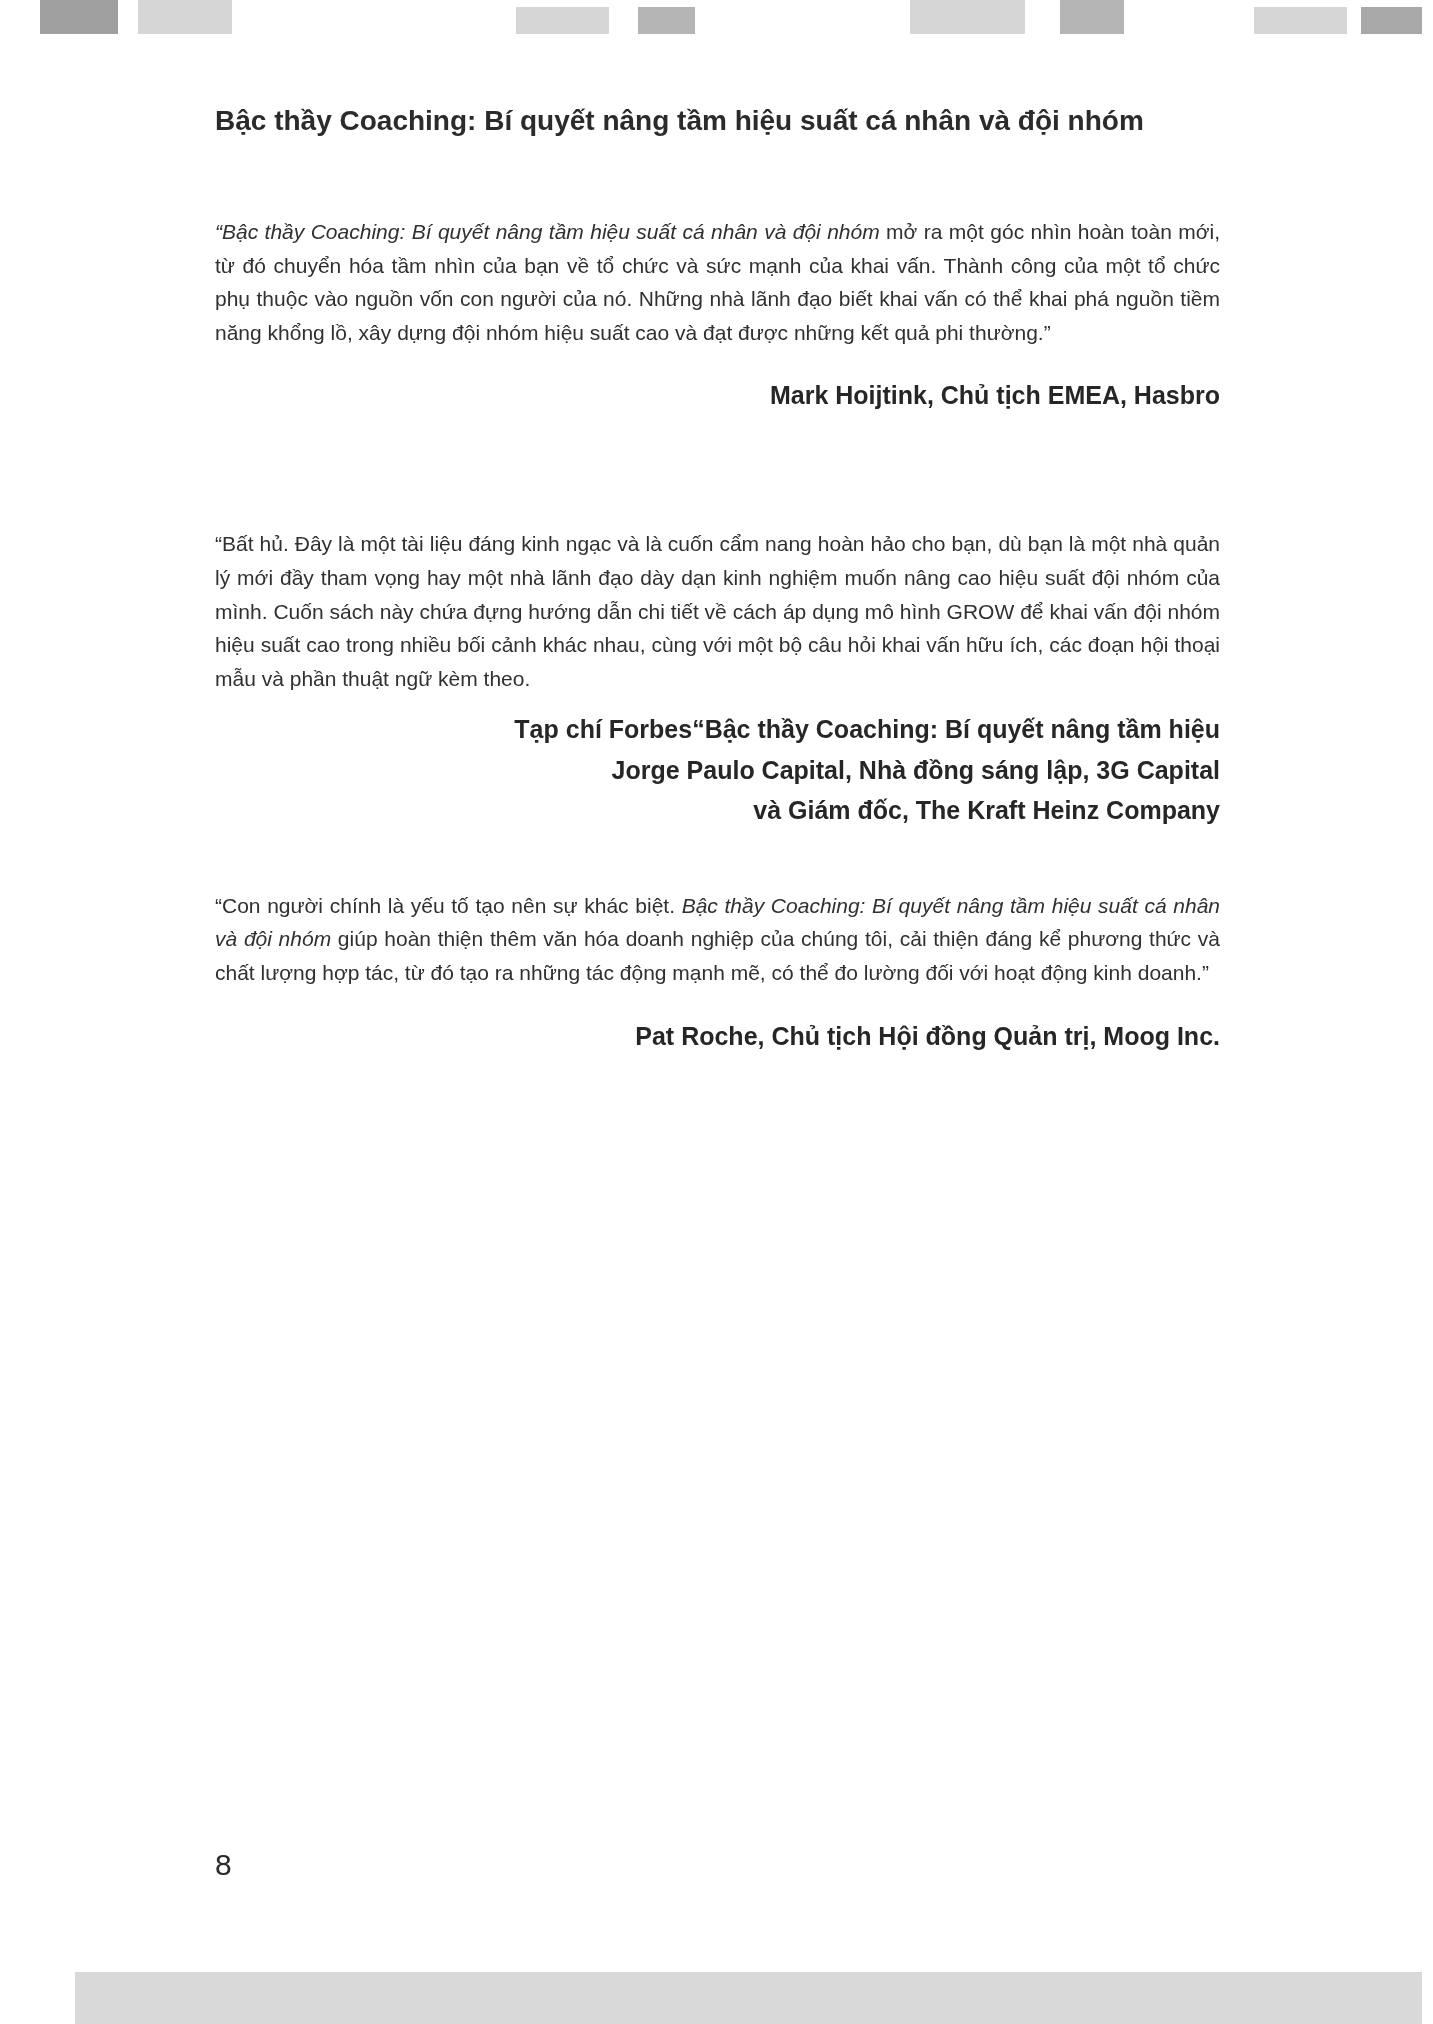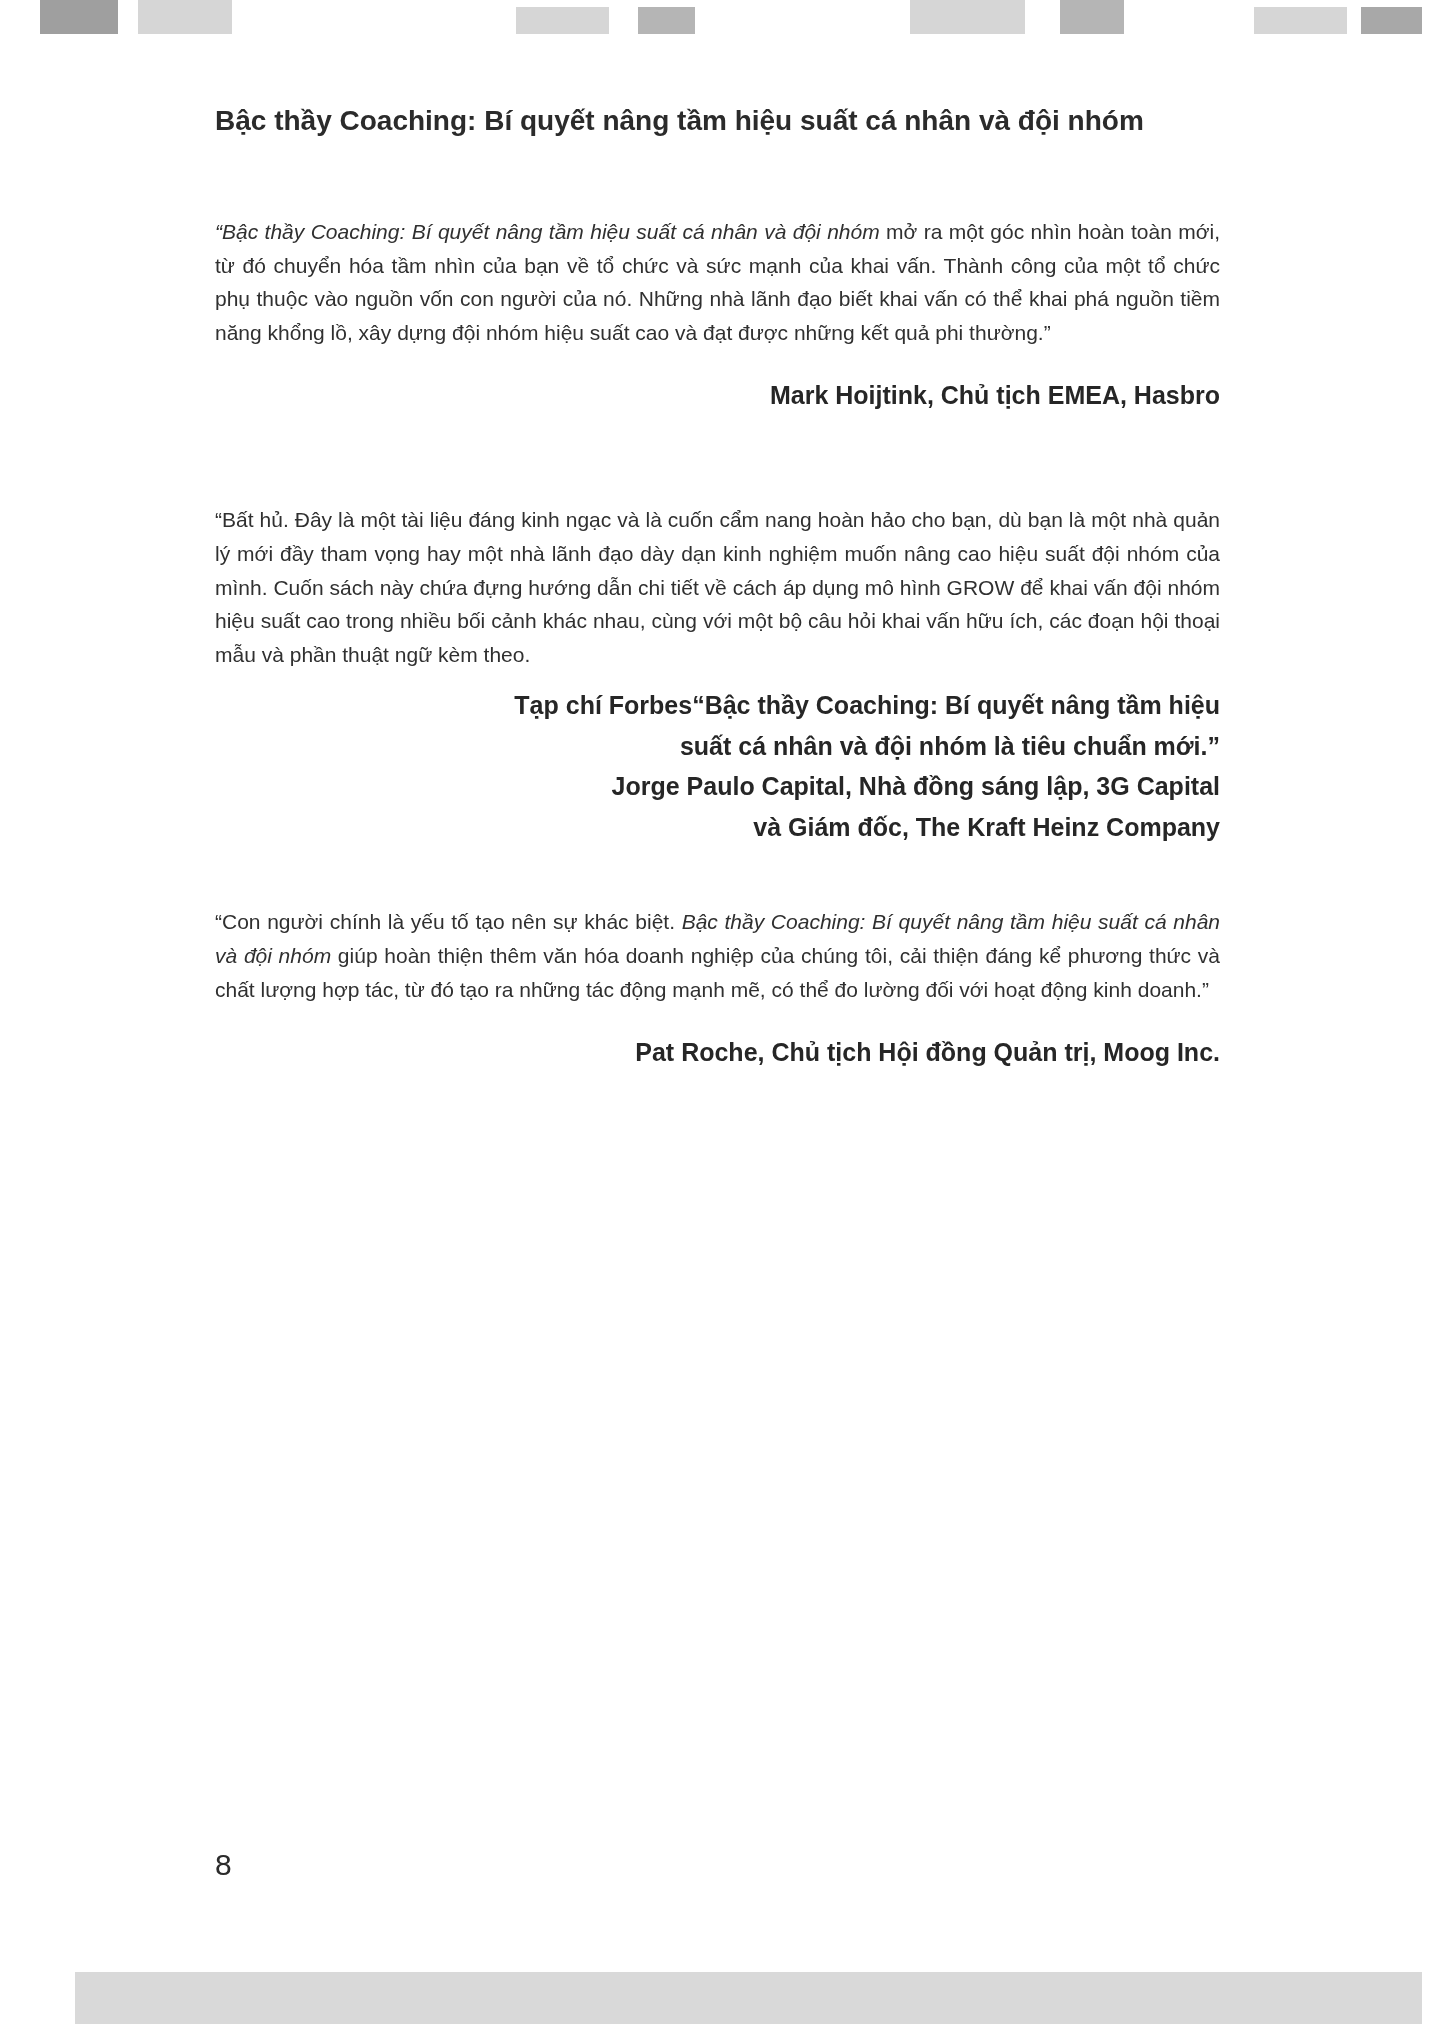--- a/index.html
+++ b/index.html
@@ -57,21 +57,21 @@
   .attribution {
     margin: 26px 0 0 0;
     font-size: 25px;
     font-weight: bold;
     text-align: right;
     color: #262626;
     line-height: 1.6;
   }
   .attribution.multi { margin-top: 14px; }
   .attribution.multi div { line-height: 1.62; }
-  .testimonial-2 { margin-top: 88px; }
+  .testimonial-2 { margin-top: 112px; }
   .testimonial-3 { margin-top: 58px; }
 
   .page-number {
     position: absolute;
     left: 215px;
     top: 1848px;
     font-size: 30px;
     color: #2b2b2b;
   }
 </style>
@@ -97,21 +97,20 @@
 
     <section class="testimonial testimonial-1">
       <p class="quote"><em>“Bậc thầy Coaching: Bí quyết nâng tầm hiệu suất cá nhân và đội nhóm</em><span> mở ra một góc nhìn hoàn toàn mới, từ đó chuyển hóa tầm nhìn của bạn về tổ chức và sức mạnh của khai vấn. Thành công của một tổ chức phụ thuộc vào nguồn vốn con người của nó. Những nhà lãnh đạo biết khai vấn có thể khai phá nguồn tiềm năng khổng lồ, xây dựng đội nhóm hiệu suất cao và đạt được những kết quả phi thường.”</span></p>
       <p class="attribution">Mark Hoijtink, Chủ tịch EMEA, Hasbro</p>
     </section>
 
     <section class="testimonial testimonial-2">
       <p class="quote">“Bất hủ. Đây là một tài liệu đáng kinh ngạc và là cuốn cẩm nang hoàn hảo cho bạn, dù bạn là một nhà quản lý mới đầy tham vọng hay một nhà lãnh đạo dày dạn kinh nghiệm muốn nâng cao hiệu suất đội nhóm của mình. Cuốn sách này chứa đựng hướng dẫn chi tiết về cách áp dụng mô hình GROW để khai vấn đội nhóm hiệu suất cao trong nhiều bối cảnh khác nhau, cùng với một bộ câu hỏi khai vấn hữu ích, các đoạn hội thoại mẫu và phần thuật ngữ kèm theo.</p>
       <div class="attribution multi">
         <div>Tạp chí Forbes“Bậc thầy Coaching: Bí quyết nâng tầm hiệu</div>
-        <div>suất cá nhân và đội nhóm là tiêu chuẩn mới.”</div>
         <div>Jorge Paulo Capital, Nhà đồng sáng lập, 3G Capital</div>
         <div>và Giám đốc, The Kraft Heinz Company</div>
       </div>
     </section>
 
     <section class="testimonial testimonial-3">
       <p class="quote"><span>“Con người chính là yếu tố tạo nên sự khác biệt. </span><em>Bậc thầy Coaching: Bí quyết nâng tầm hiệu suất cá nhân và đội nhóm</em><span> giúp hoàn thiện thêm văn hóa doanh nghiệp của chúng tôi, cải thiện đáng kể phương thức và chất lượng hợp tác, từ đó tạo ra những tác động mạnh mẽ, có thể đo lường đối với hoạt động kinh doanh.”</span></p>
       <p class="attribution">Pat Roche, Chủ tịch Hội đồng Quản trị, Moog Inc.</p>
     </section>
 

